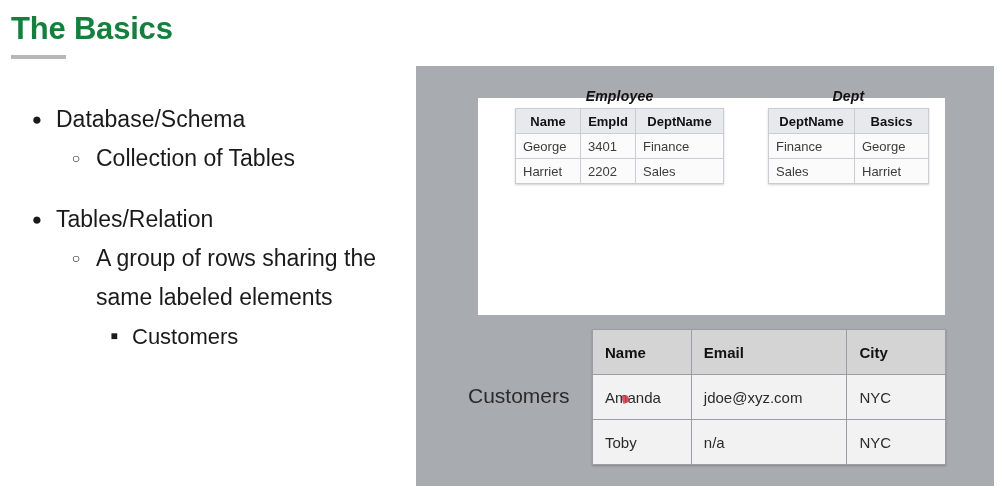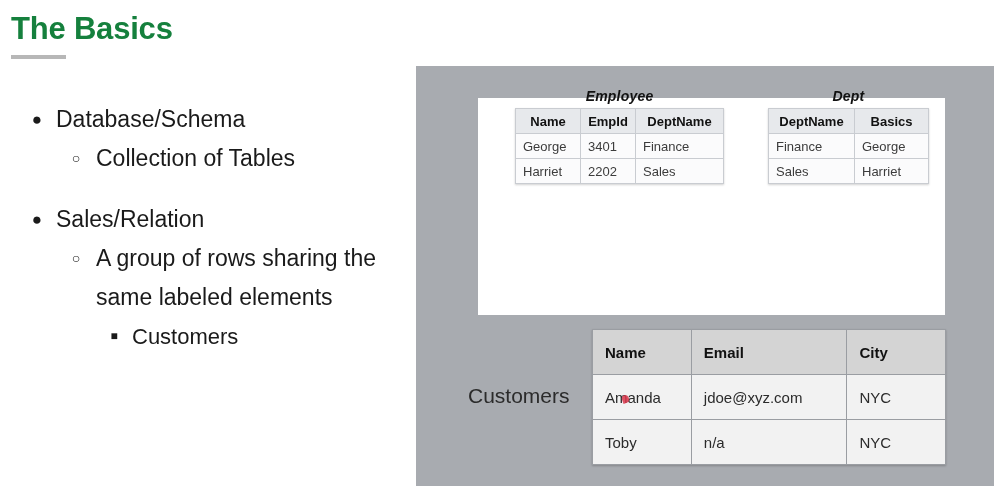--- a/index.html
+++ b/index.html
@@ -212,21 +212,21 @@
 
     <div class="bullet-row lvl2">
       <span class="bullet-mark">○</span>
       <span class="bullet-text">Collection of Tables</span>
     </div>
 
     <div class="gap"></div>
 
     <div class="bullet-row lvl1">
       <span class="bullet-mark">●</span>
-      <span class="bullet-text">Sales/Relation</span>
+      <span class="bullet-text">Tables/Relation</span>
     </div>
 
     <div class="bullet-row lvl2">
       <span class="bullet-mark">○</span>
       <span class="bullet-text">A group of rows sharing the same labeled elements</span>
     </div>
 
     <div class="bullet-row lvl3">
       <span class="bullet-mark">■</span>
       <span class="bullet-text">Customers</span>

